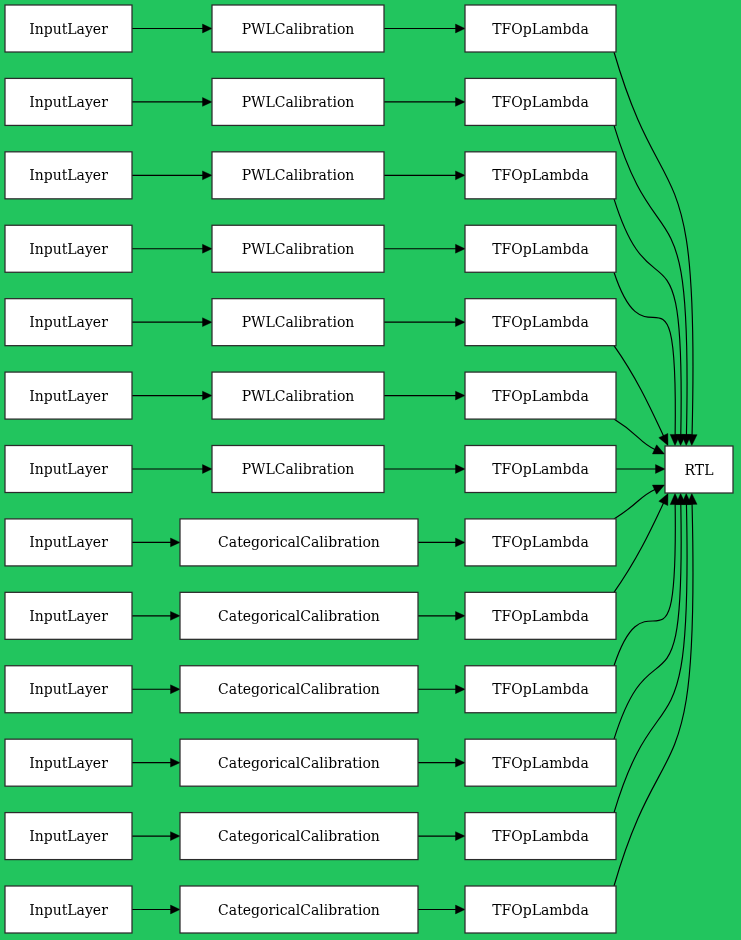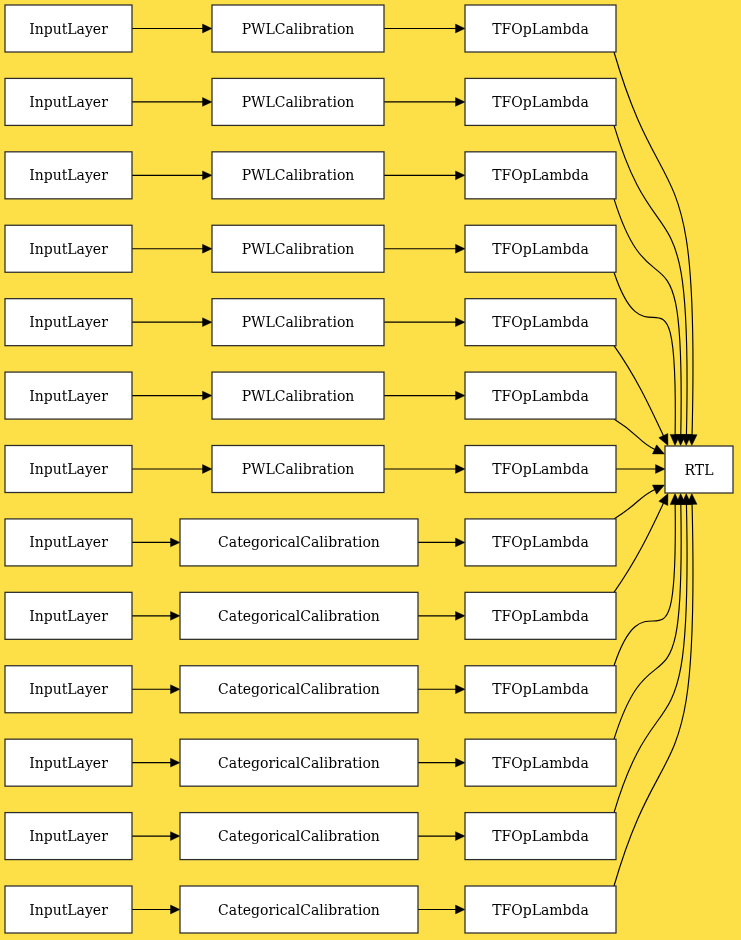--- a/index.html
+++ b/index.html
@@ -11,21 +11,21 @@
   body {
     width: 741px;
     height: 940px;
     overflow: hidden;
     font-family: "DejaVu Serif", "Liberation Serif", serif;
   }
   #graph-root {
     position: relative;
     width: 741px;
     height: 940px;
-    background: #fde047;
+    background: #22c55e;
   }
   svg#graph-svg {
     display: block;
     width: 741px;
     height: 940px;
   }
   .node-box {
     fill: #ffffff;
     stroke: #2b2b2b;
     stroke-width: 1.25;

